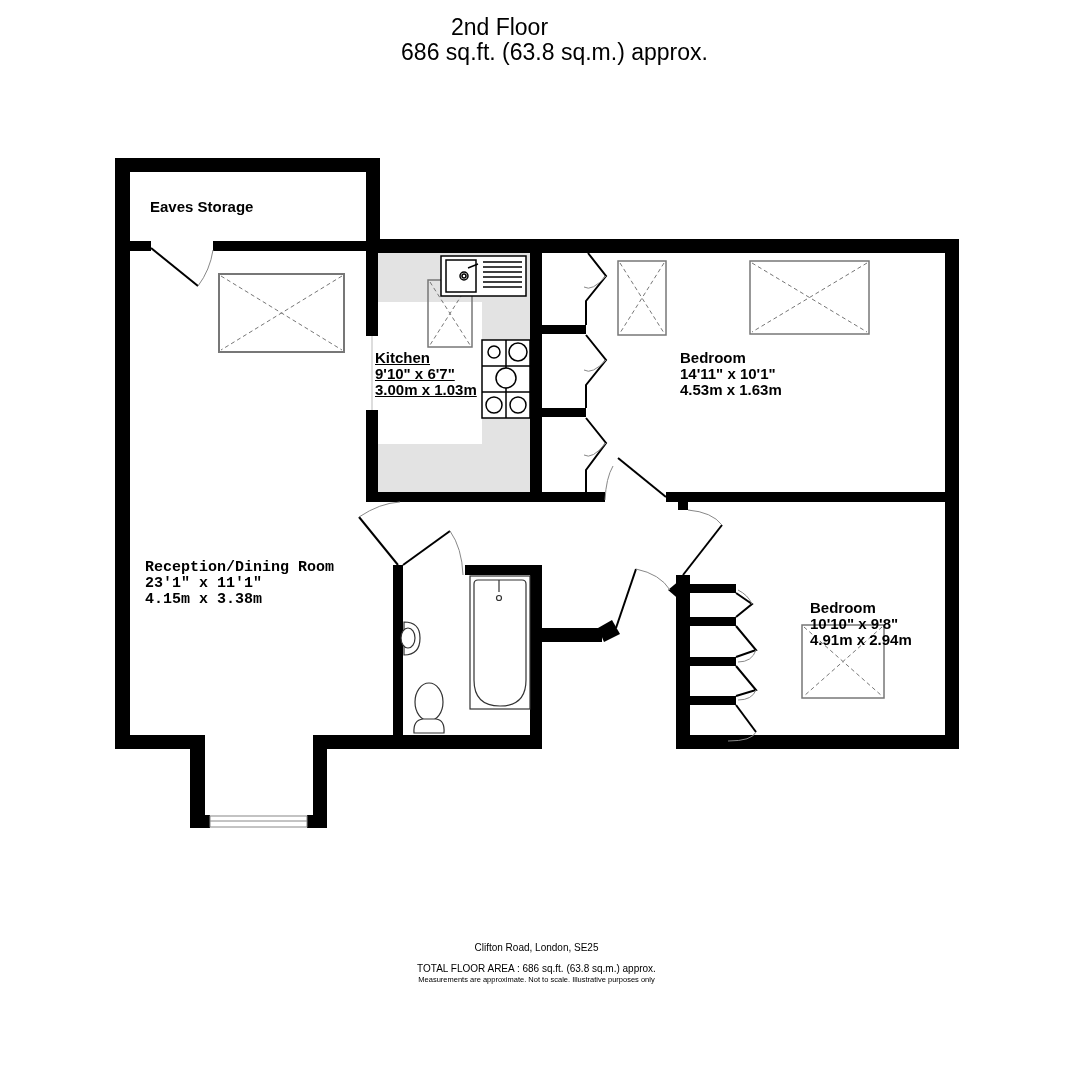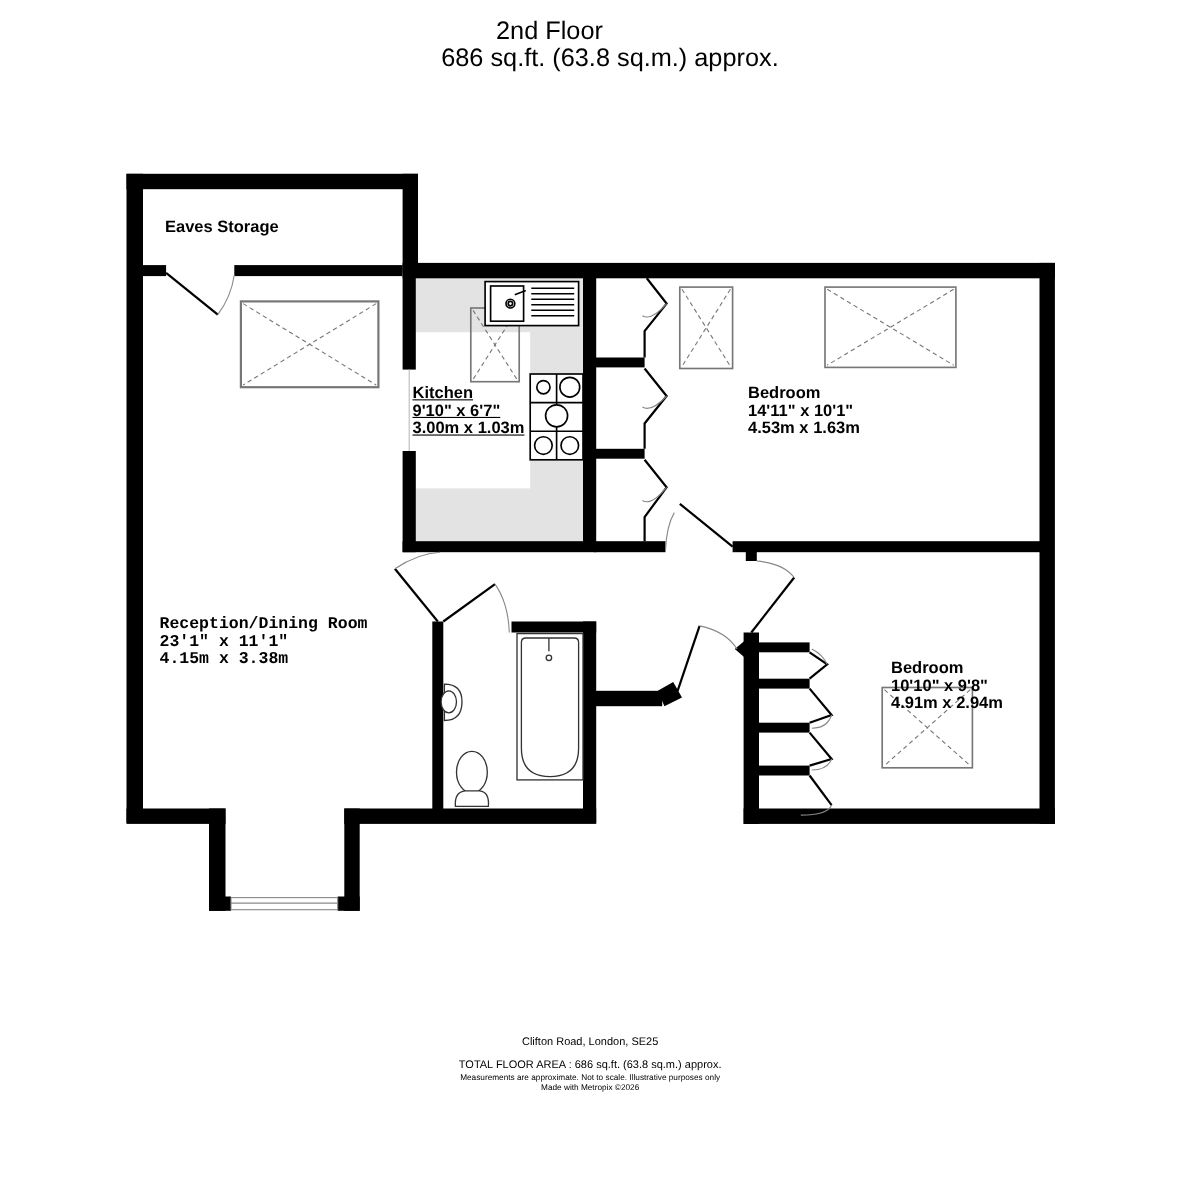--- a/index.html
+++ b/index.html
@@ -223,14 +223,13 @@
 <div class="room-label" style="left:145px;top:560px;width:230px;font-family:Liberation Mono, monospace;">
   <span>Reception/Dining Room</span>
   <span>23'1"  x 11'1"</span>
   <span>4.15m  x 3.38m</span>
 </div>
 
 <div class="footer" id="footer-address">Clifton Road, London, SE25</div>
 <div class="footer" id="footer-total">TOTAL FLOOR AREA : 686 sq.ft. (63.8 sq.m.) approx.</div>
 <div class="footer" id="footer-disclaimer">
   <div>Measurements are approximate.  Not to scale.  Illustrative purposes only</div>
-  <div>Made with Metropix ©2026</div>
 </div>
 
 </body></html>

